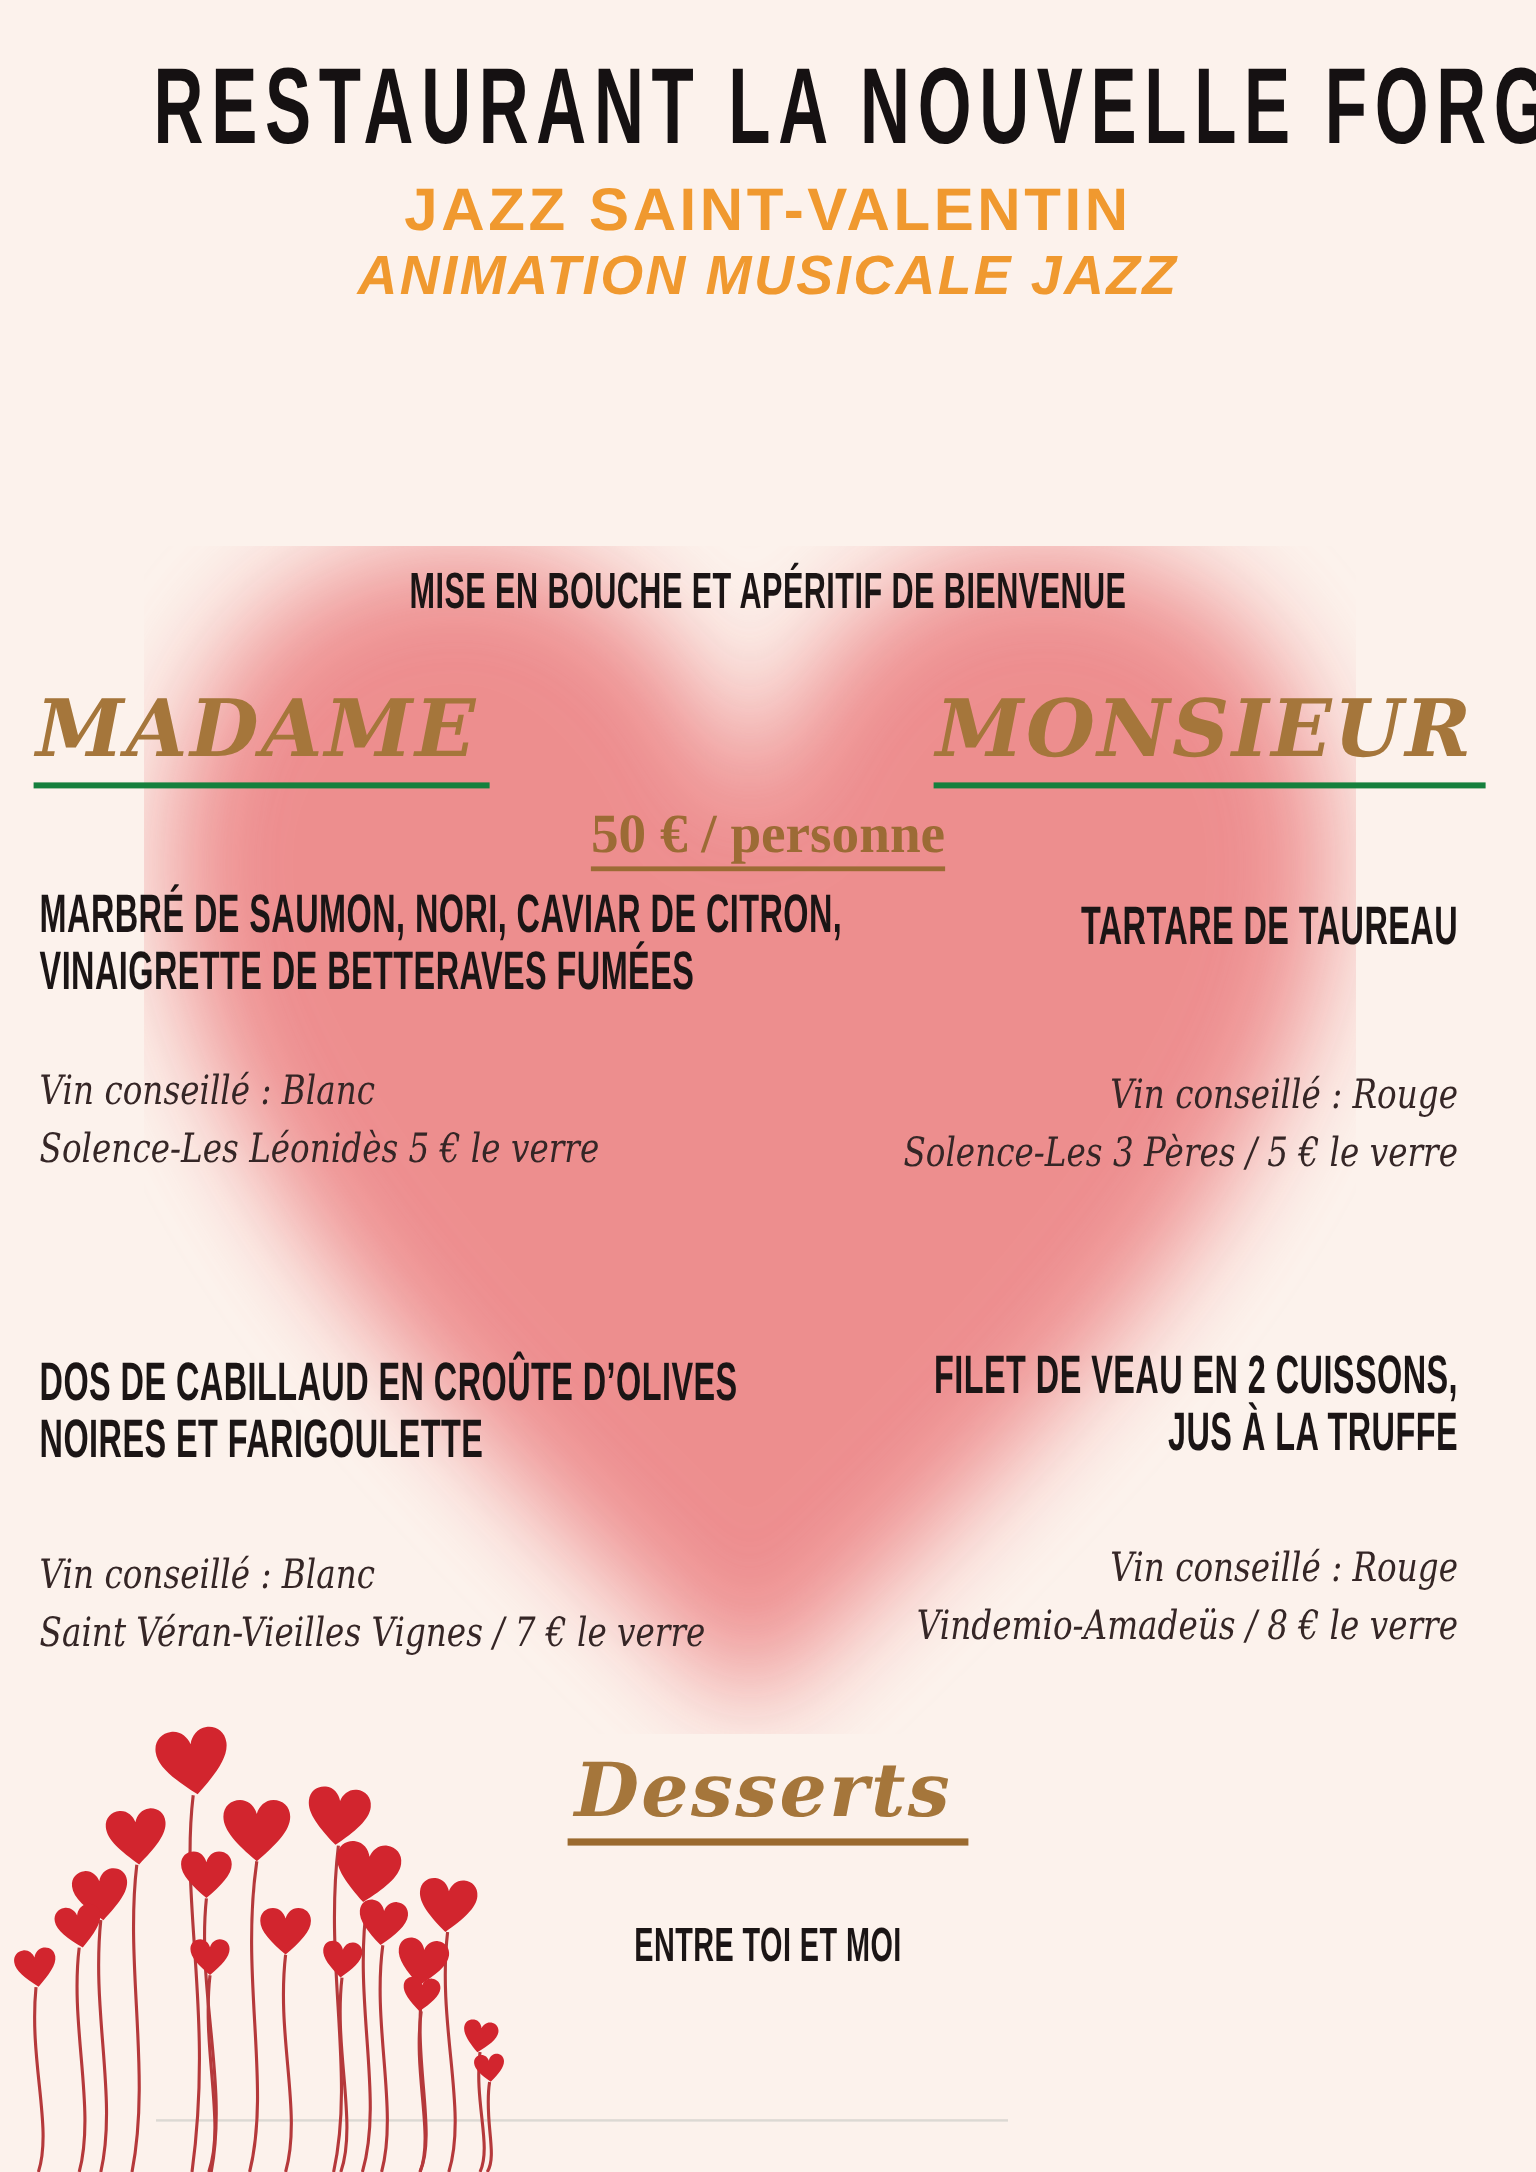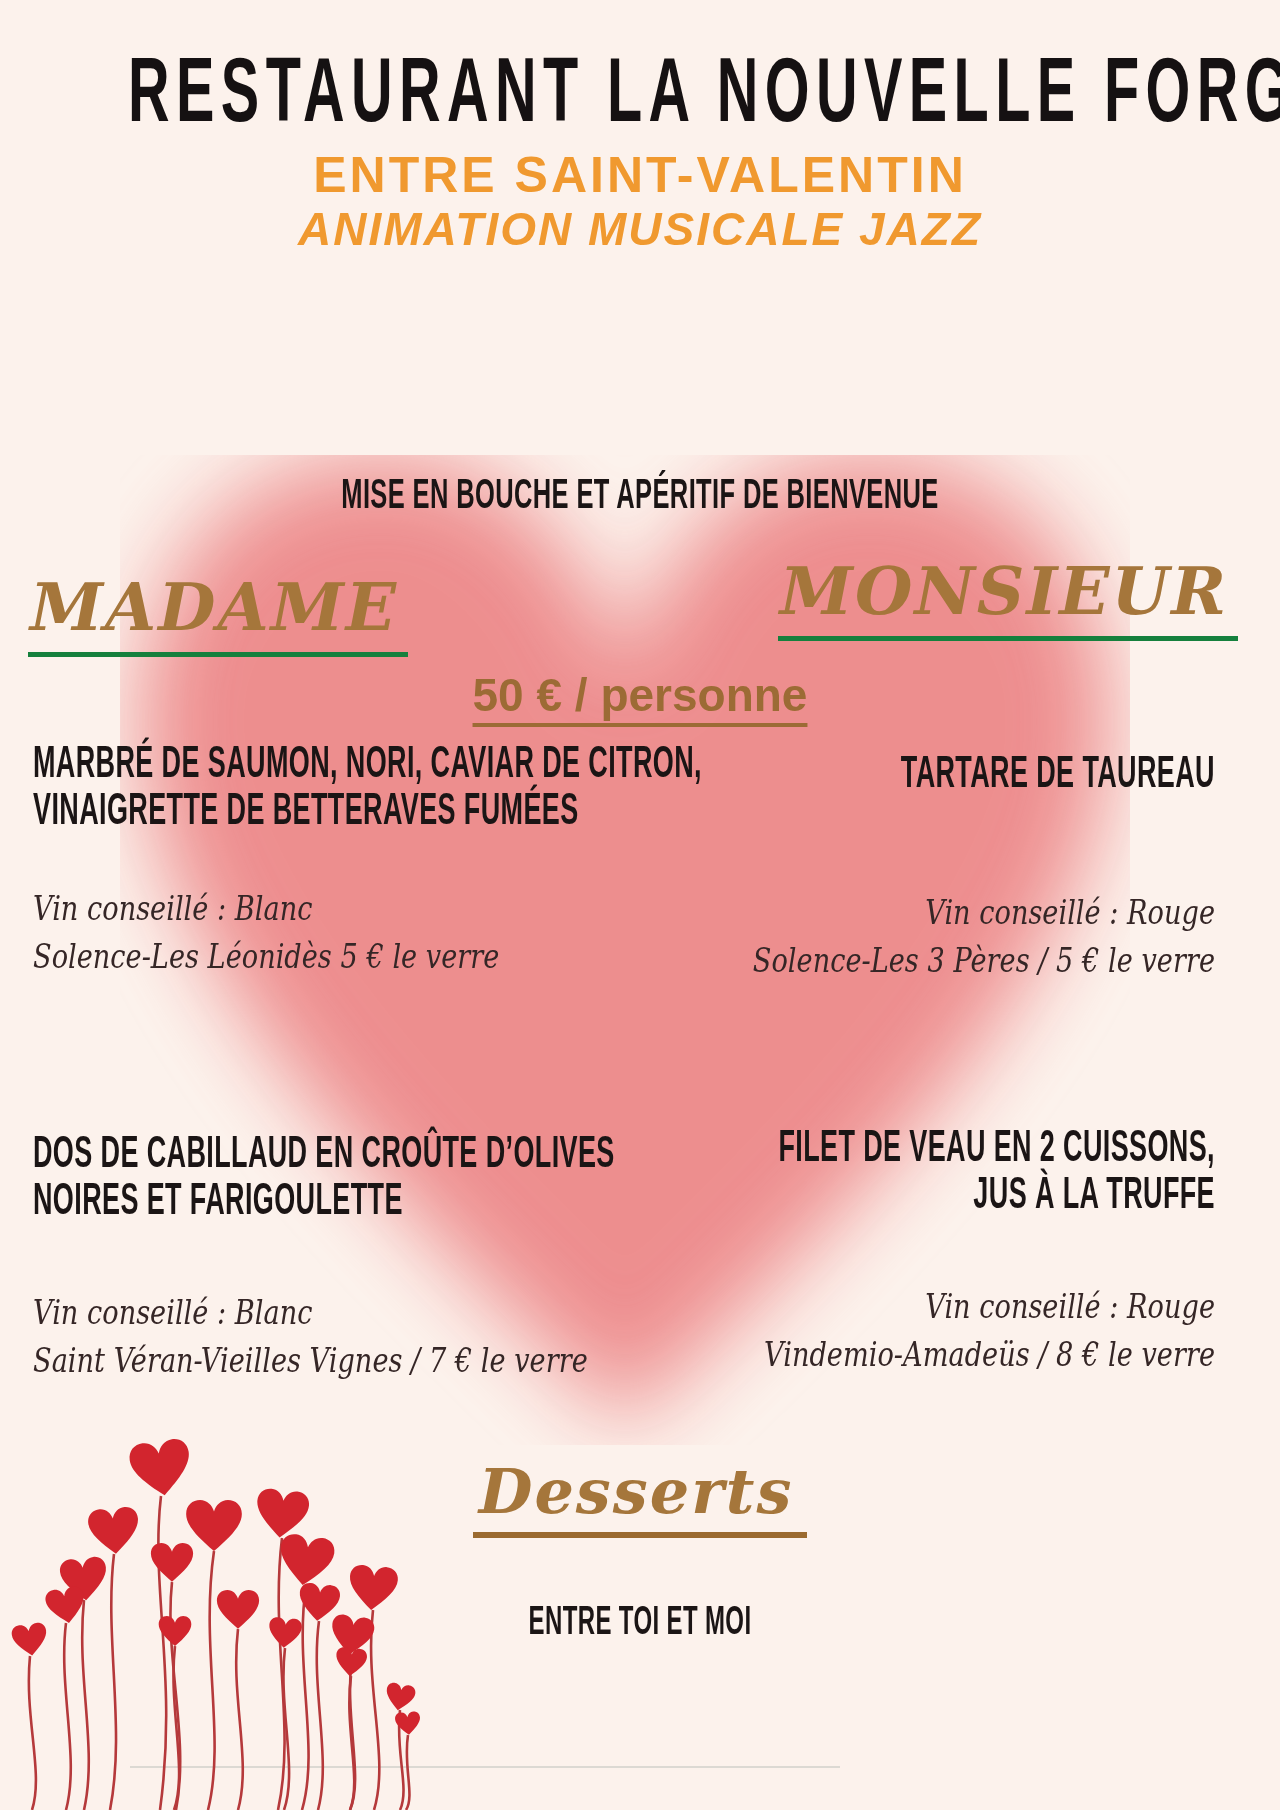--- a/index.html
+++ b/index.html
@@ -35,21 +35,21 @@
     text-decoration:underline;text-decoration-thickness:4px;text-underline-offset:12px;
   }
   .amuse{top:468px;font-size:34px;line-height:40px;}
 
   .script-heading{
     font-family:"DejaVu Serif",serif;font-style:italic;font-weight:600;
     color:#a5763b;font-size:66px;line-height:70px;letter-spacing:2px;
     border-bottom:5px solid #15803d;padding:0 10px 10px 2px;display:inline-block;
   }
   .madame-pos{left:28px;top:572px;min-width:316px;}
-  .monsieur-pos{right:42px;top:556px;min-width:392px;text-align:left;}
+  .monsieur-pos{right:42px;top:572px;min-width:392px;text-align:left;}
 
   .dish{font-size:36px;line-height:38px;width:900px;}
   .dish .dl{display:block;}
   .wine{
     font-family:"DejaVu Serif",serif;font-style:italic;font-weight:500;
     color:#352626;font-size:32px;line-height:46px;width:900px;
     transform:scale(0.85,1.05);
   }
   .wine.origin-left{transform-origin:left top;}
   .wine.origin-right{transform-origin:right top;text-align:right;}
@@ -80,24 +80,24 @@
   <svg class="abs center-heart" viewBox="0 0 100 90" preserveAspectRatio="none">
     <defs>
       <filter id="soft" x="-40%" y="-40%" width="180%" height="180%">
         <feGaussianBlur stdDeviation="4.2"></feGaussianBlur>
       </filter>
     </defs>
     <path filter="url(#soft)" fill="#ed8a8b" opacity="0.96" d="M50 88 C22 64 2 44 2 24 C2 9 13 0 26 0 C38 0 47 9 50 20 C53 9 62 0 74 0 C87 0 98 9 98 24 C98 44 78 64 50 88 Z"></path>
   </svg>
 
   <div class="abs centered title">RESTAURANT LA NOUVELLE FORGE</div>
-  <div class="abs centered menu-title">ENTRE SAINT-VALENTIN</div>
+  <div class="abs centered menu-title">JAZZ SAINT-VALENTIN</div>
   <div class="abs centered menu-subtitle">ANIMATION MUSICALE JAZZ</div>
   <div class="abs centered" style="top:334px;">
-    <span class="price" style="position:relative;">50 € / personne</span>
+    <span class="price" style="position:relative;font-family:Liberation Serif, serif;">50 € / personne</span>
   </div>
   <div class="abs centered cond origin-center amuse">MISE EN BOUCHE ET APÉRITIF DE BIENVENUE</div>
 
   <div class="abs madame-pos script-heading">MADAME</div>
   <div class="abs monsieur-pos script-heading">MONSIEUR</div>
 
   <div class="abs cond origin-left dish" style="left:33px;top:738px;">
     <span class="dl">MARBRÉ DE SAUMON, NORI, CAVIAR DE CITRON,</span>
     <span class="dl">VINAIGRETTE DE BETTERAVES FUMÉES</span>
   </div>

